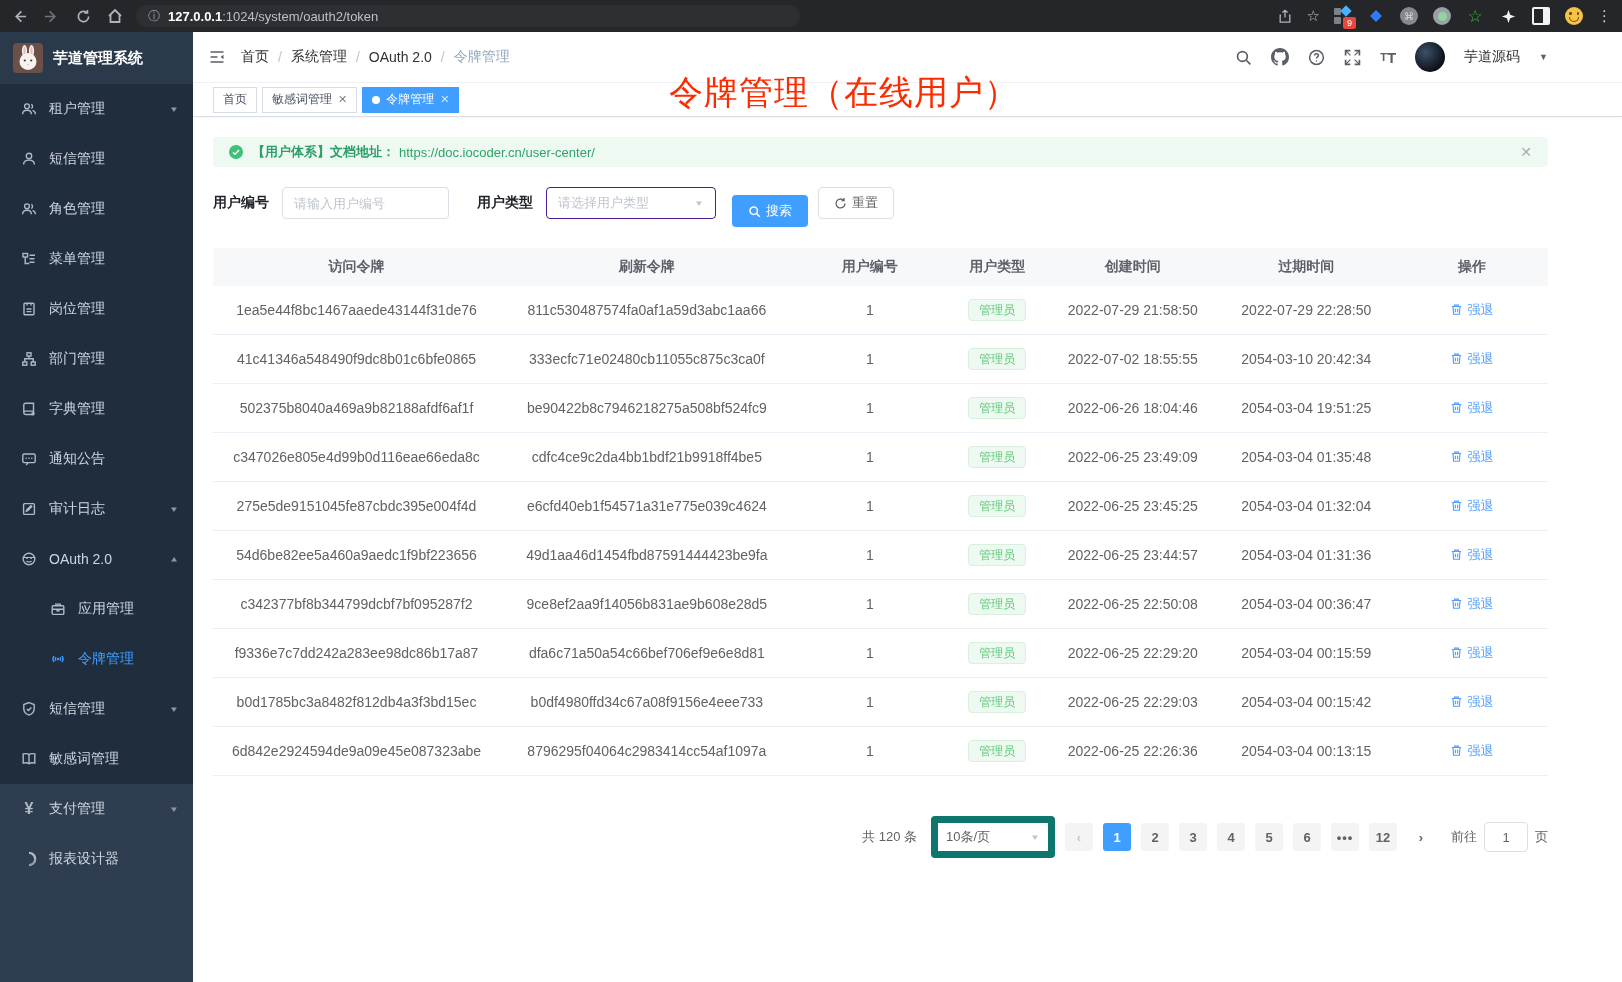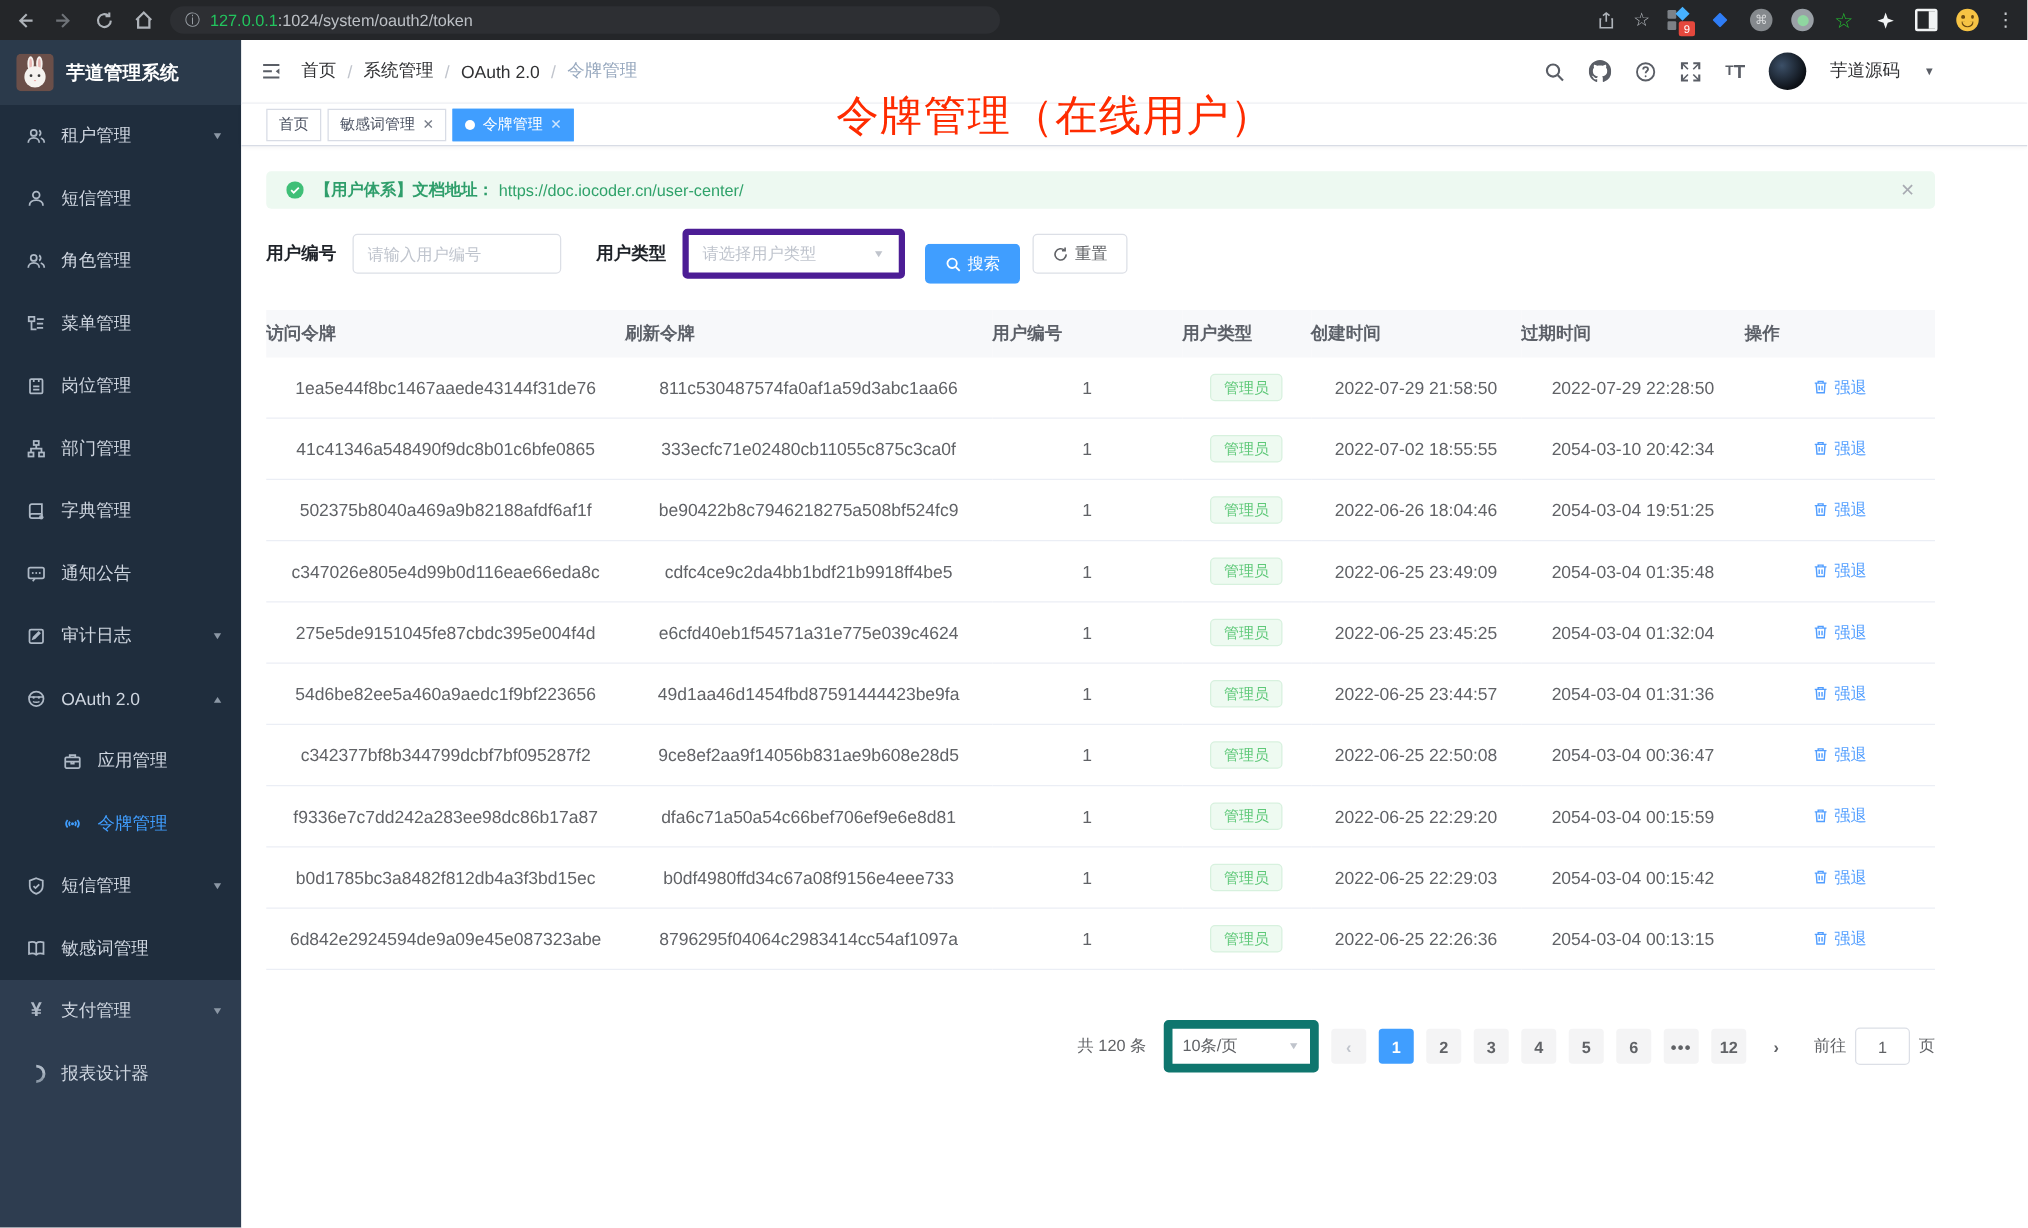--- a/index.html
+++ b/index.html
@@ -4,21 +4,21 @@
 <style>
   html,body{margin:0;padding:0;background:#fff;font-family:"Liberation Sans","DejaVu Sans",sans-serif;}
   body{width:1622px;height:982px;overflow:hidden;position:relative;}
   svg{display:block;}
   
   .browser-bar{height:32px;background:#242629;display:flex;align-items:center;padding:0 10px;gap:12px;color:#9aa0a6;}
   .b-nav{display:flex;gap:14px;align-items:center;}
   .b-btn{width:18px;height:18px;display:flex;align-items:center;justify-content:center;color:#aeb3b9;cursor:pointer;}
   .addr{height:22px;flex:0 0 640px;background:#2d2f33;border-radius:11px;display:flex;align-items:center;padding:0 12px;gap:8px;font-size:13px;}
   .addr .i-ico{color:#9aa0a6;font-size:12px;}
-  .addr .host{color:#22c55e;font-weight:400;}
+  .addr .host{color:#ffffff;font-weight:700;}
   .addr .path{color:#bdc1c6;}
   .b-right{margin-left:auto;display:flex;align-items:center;gap:13px;}
   .ext{width:20px;height:20px;position:relative;display:flex;align-items:center;justify-content:center;cursor:pointer;}
   .ext-grid .g1,.ext-grid .g2{position:absolute;width:7px;height:7px;background:#7c8187;border-radius:1px;}
   .ext-grid .g1{left:1px;top:2px;} .ext-grid .g2{left:1px;top:11px;}
   .ext-grid .gd{position:absolute;right:3px;top:1px;width:8px;height:8px;background:#47b2ff;transform:rotate(45deg);}
   .ext-grid .badge{position:absolute;right:-3px;bottom:-3px;min-width:11px;height:12px;background:#e5483d;color:#fff;font-size:9px;line-height:12px;text-align:center;border-radius:2px;padding:0 1px;}
   .gem{width:12px;height:12px;background:#2f7df6;clip-path:polygon(50% 0,100% 50%,50% 100%,0 50%);}
   .c-grey{width:18px;height:18px;border-radius:50%;background:#85898d;display:flex;align-items:center;justify-content:center;color:#d7d9db;font-size:10px;}
   .c-greendot{width:18px;height:18px;border-radius:50%;background:#9aa0a6;display:flex;align-items:center;justify-content:center;}
@@ -72,29 +72,29 @@
   .content{padding:20px 74px 0 20px;}
   .alert{height:30px;background:#edf9f1;border-radius:4px;display:flex;align-items:center;padding:0 16px;position:relative;}
   .alert-text{font-size:13px;color:#2f9e6b;margin-left:9px;font-weight:700;}
   .alert-link{font-size:13px;color:#2fa26a;margin-left:4px;cursor:pointer;text-decoration:none;}
   .alert-close{position:absolute;right:16px;color:#a8abb2;font-size:14px;cursor:pointer;}
   .filter-row{display:flex;align-items:center;margin-top:12px;}
   .f-label{font-size:14px;font-weight:700;color:#1f2329;margin-right:13px;}
   .f-input{width:143px;height:30px;border:1px solid #dcdfe6;border-radius:4px;padding:0 11px;font-size:13px;color:#606266;outline:none;font-family:inherit;}
   .f-input::placeholder{color:#bfc4cd;}
   .f-gap{width:28px;}
-  .f-select{width:146px;height:30px;border:5px solid #4c1d95;border-radius:4px;padding:0 11px;display:flex;align-items:center;justify-content:space-between;cursor:pointer;}
+  .f-select{width:146px;height:30px;border:1px solid #4c1d95;border-radius:4px;padding:0 11px;display:flex;align-items:center;justify-content:space-between;cursor:pointer;}
   .f-select .ph{font-size:13px;color:#bfc4cd;}
   .f-select .chv{color:#c0c4cc;font-size:10px;transform:scaleY(.8);}
   .btn{height:32px;border-radius:4px;display:inline-flex;align-items:center;gap:5px;padding:0 15px;font-size:13px;cursor:pointer;border:1px solid transparent;box-sizing:border-box;}
   .btn-primary{background:#409eff;color:#fff;margin-left:16px;margin-top:16px;}
   .btn-plain{background:#fff;border-color:#dcdfe6;color:#606266;margin-left:10px;}
   
   table.grid{width:100%;border-collapse:collapse;table-layout:fixed;margin-top:21px;}
-  .grid th{height:38px;background:#f7f8fa;font-size:14px;font-weight:700;color:#5c6068;text-align:left;padding:0;}
+  .grid th{height:38px;background:#f7f8fa;font-size:14px;font-weight:700;color:#5c6068;text-align:center;padding:0;}
   .grid td{height:48px;border-bottom:1px solid #ebeef5;font-size:14px;color:#606266;text-align:center;padding:0;white-space:nowrap;overflow:hidden;}
   .tag-success{display:inline-block;padding:4px 10px;font-size:12px;color:#5ec878;background:#eefaf1;border:1px solid #d7f1de;border-radius:4px;line-height:1;}
   .action-link{color:#529eff;font-size:13px;display:inline-flex;align-items:center;gap:4px;cursor:pointer;}
   
   .pagination{display:flex;justify-content:flex-end;align-items:center;margin-top:40px;gap:10px;font-size:13px;color:#606266;}
   .pg-total{margin-right:4px;}
   .pg-size{width:94px;height:28px;border:7px solid #0f766e;border-radius:4px;display:flex;align-items:center;justify-content:space-between;padding:0 8px;cursor:pointer;box-sizing:content-box;}
   .pg-size .chv{color:#c0c4cc;font-size:10px;transform:scaleY(.8);}
   .pg-btn{min-width:28px;height:28px;border-radius:3px;background:#f4f4f5;color:#606266;font-weight:700;display:flex;align-items:center;justify-content:center;cursor:pointer;}
   .pg-btn.active{background:#409eff;color:#fff;}

